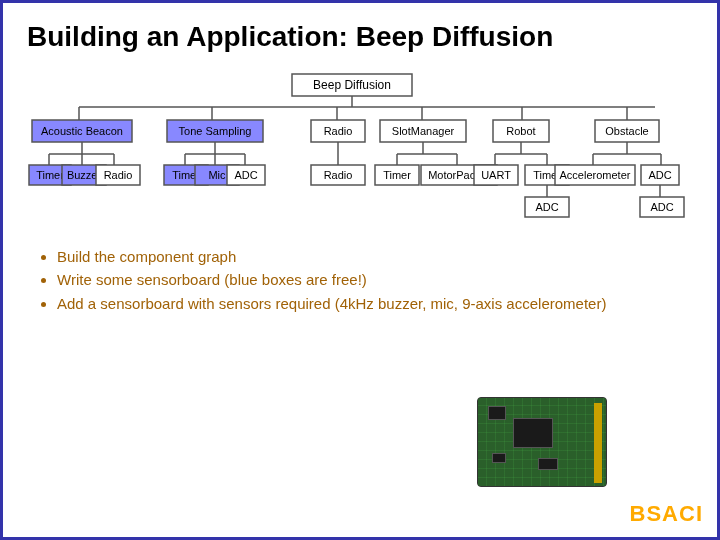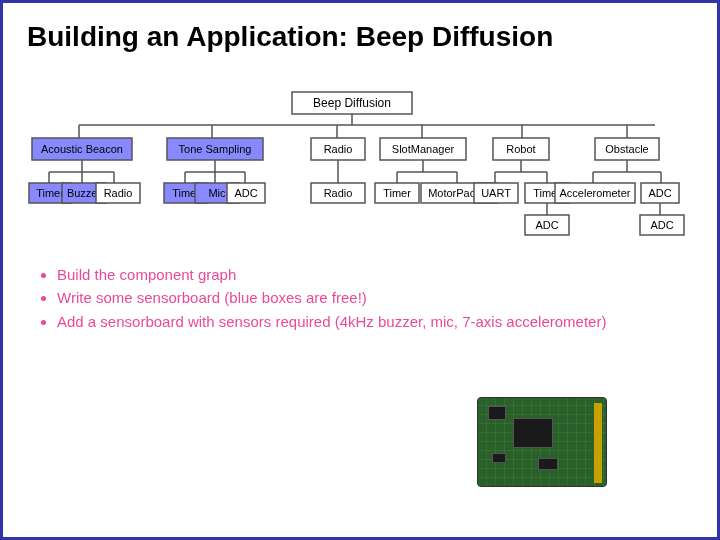--- a/index.html
+++ b/index.html
@@ -18,42 +18,42 @@
       background: #fff;
       border: 3px solid #3333aa;
       padding: 18px 24px 16px 24px;
       position: relative;
     }
 
     .slide-title {
       font-size: 28px;
       font-weight: bold;
       color: #000;
-      margin-bottom: 32px;
+      margin-bottom: 14px;
     }
 
     
     .tree-svg {
       width: 680px;
       height: 160px;
       display: block;
     }
 
     
     .bullets {
       margin-top: 8px;
       padding-left: 8px;
     }
 
     .bullets li {
       font-size: 15px;
       line-height: 1.55;
       list-style: disc;
       margin-left: 22px;
-      color: #ec4899;
+      color: #a16207;
     }
 
     
     .logo-area {
       position: absolute;
       bottom: 10px;
       right: 14px;
       display: flex;
       flex-direction: column;
       align-items: flex-end;
@@ -223,29 +223,32 @@
     <rect x="498" y="125" width="44" height="20" fill="white" stroke="#555" stroke-width="1.5"></rect>
     <text x="520" y="139" text-anchor="middle" font-size="11" font-family="Arial">ADC</text>
     <rect x="613" y="125" width="44" height="20" fill="white" stroke="#555" stroke-width="1.5"></rect>
     <text x="635" y="139" text-anchor="middle" font-size="11" font-family="Arial">ADC</text>
 
   </svg>
 
   <ul class="bullets">
     <li>Build the component graph</li>
     <li>Write some sensorboard (blue boxes are free!)</li>
-    <li>Add a sensorboard with sensors required (4kHz buzzer, mic, 7-axis accelerometer)</li>
+    <li>Add a sensorboard with sensors required (4kHz buzzer, mic, 9-axis accelerometer)</li>
   </ul>
 
   <div class="board-img">
     <div class="board-inner">
 
       <div class="chip" style="width:40px;height:30px;top:20px;left:35px;"></div>
       <div class="chip" style="width:18px;height:14px;top:8px;left:10px;"></div>
       <div class="chip" style="width:14px;height:10px;top:55px;left:14px;"></div>
       <div class="chip" style="width:20px;height:12px;top:60px;left:60px;"></div>
 
       <div class="connector-strip" style="width:8px;height:80px;top:5px;right:4px;background:#c8a000;"></div>
     </div>
   </div>
 
+  <div class="logo-area">
+    <span class="logo-text">BSACI</span>
+  </div>
 
 </div>
 
 </body></html>

